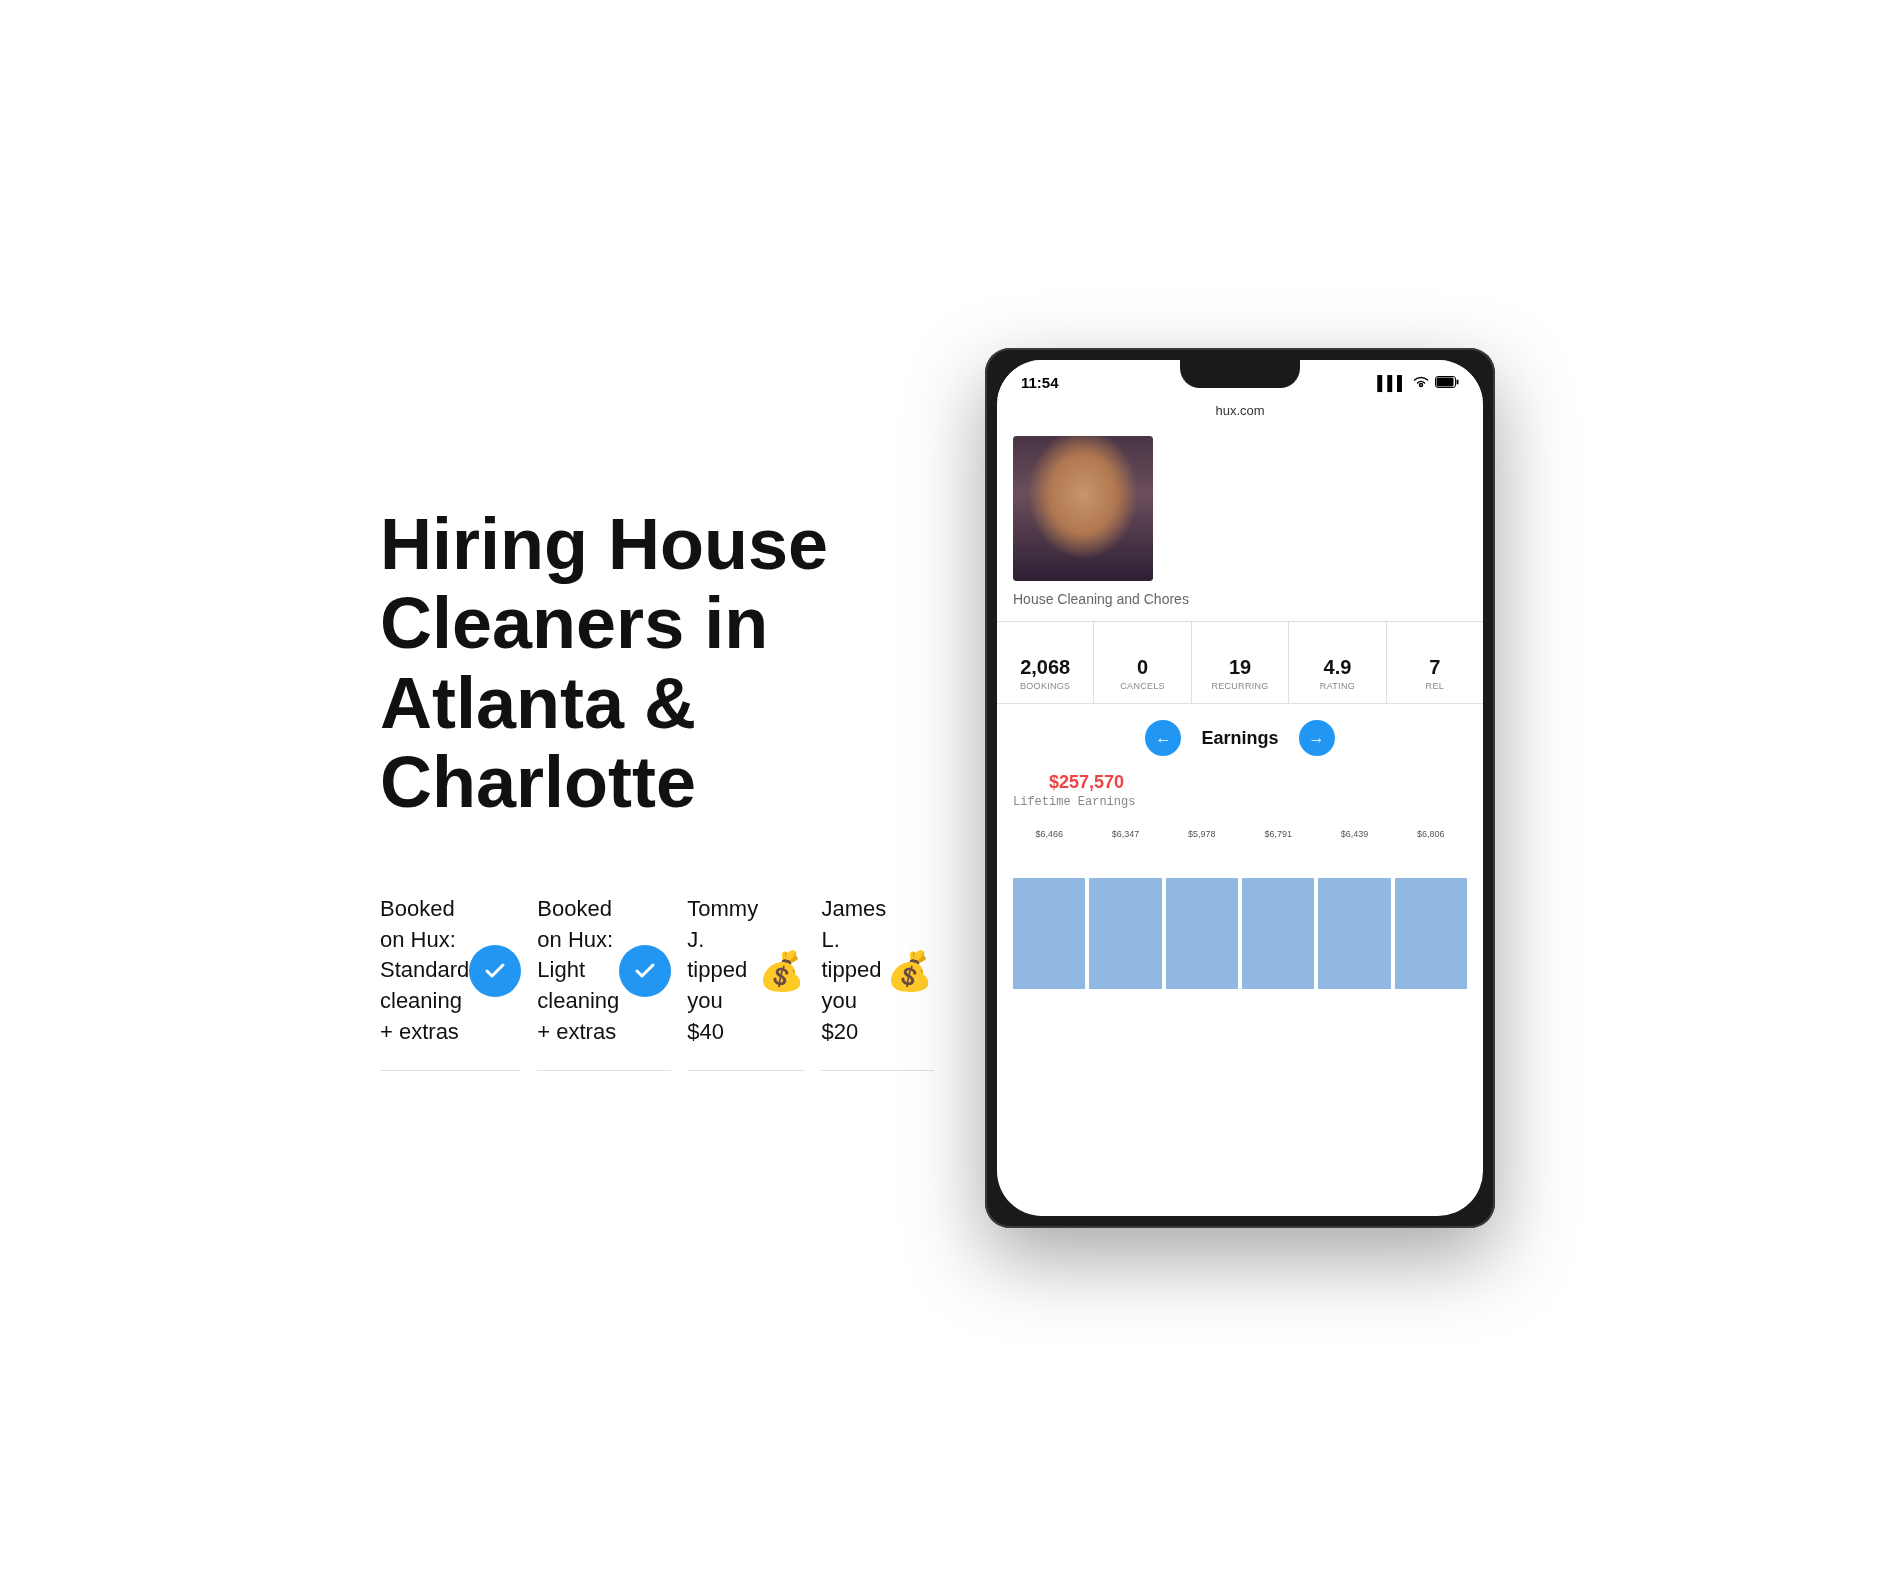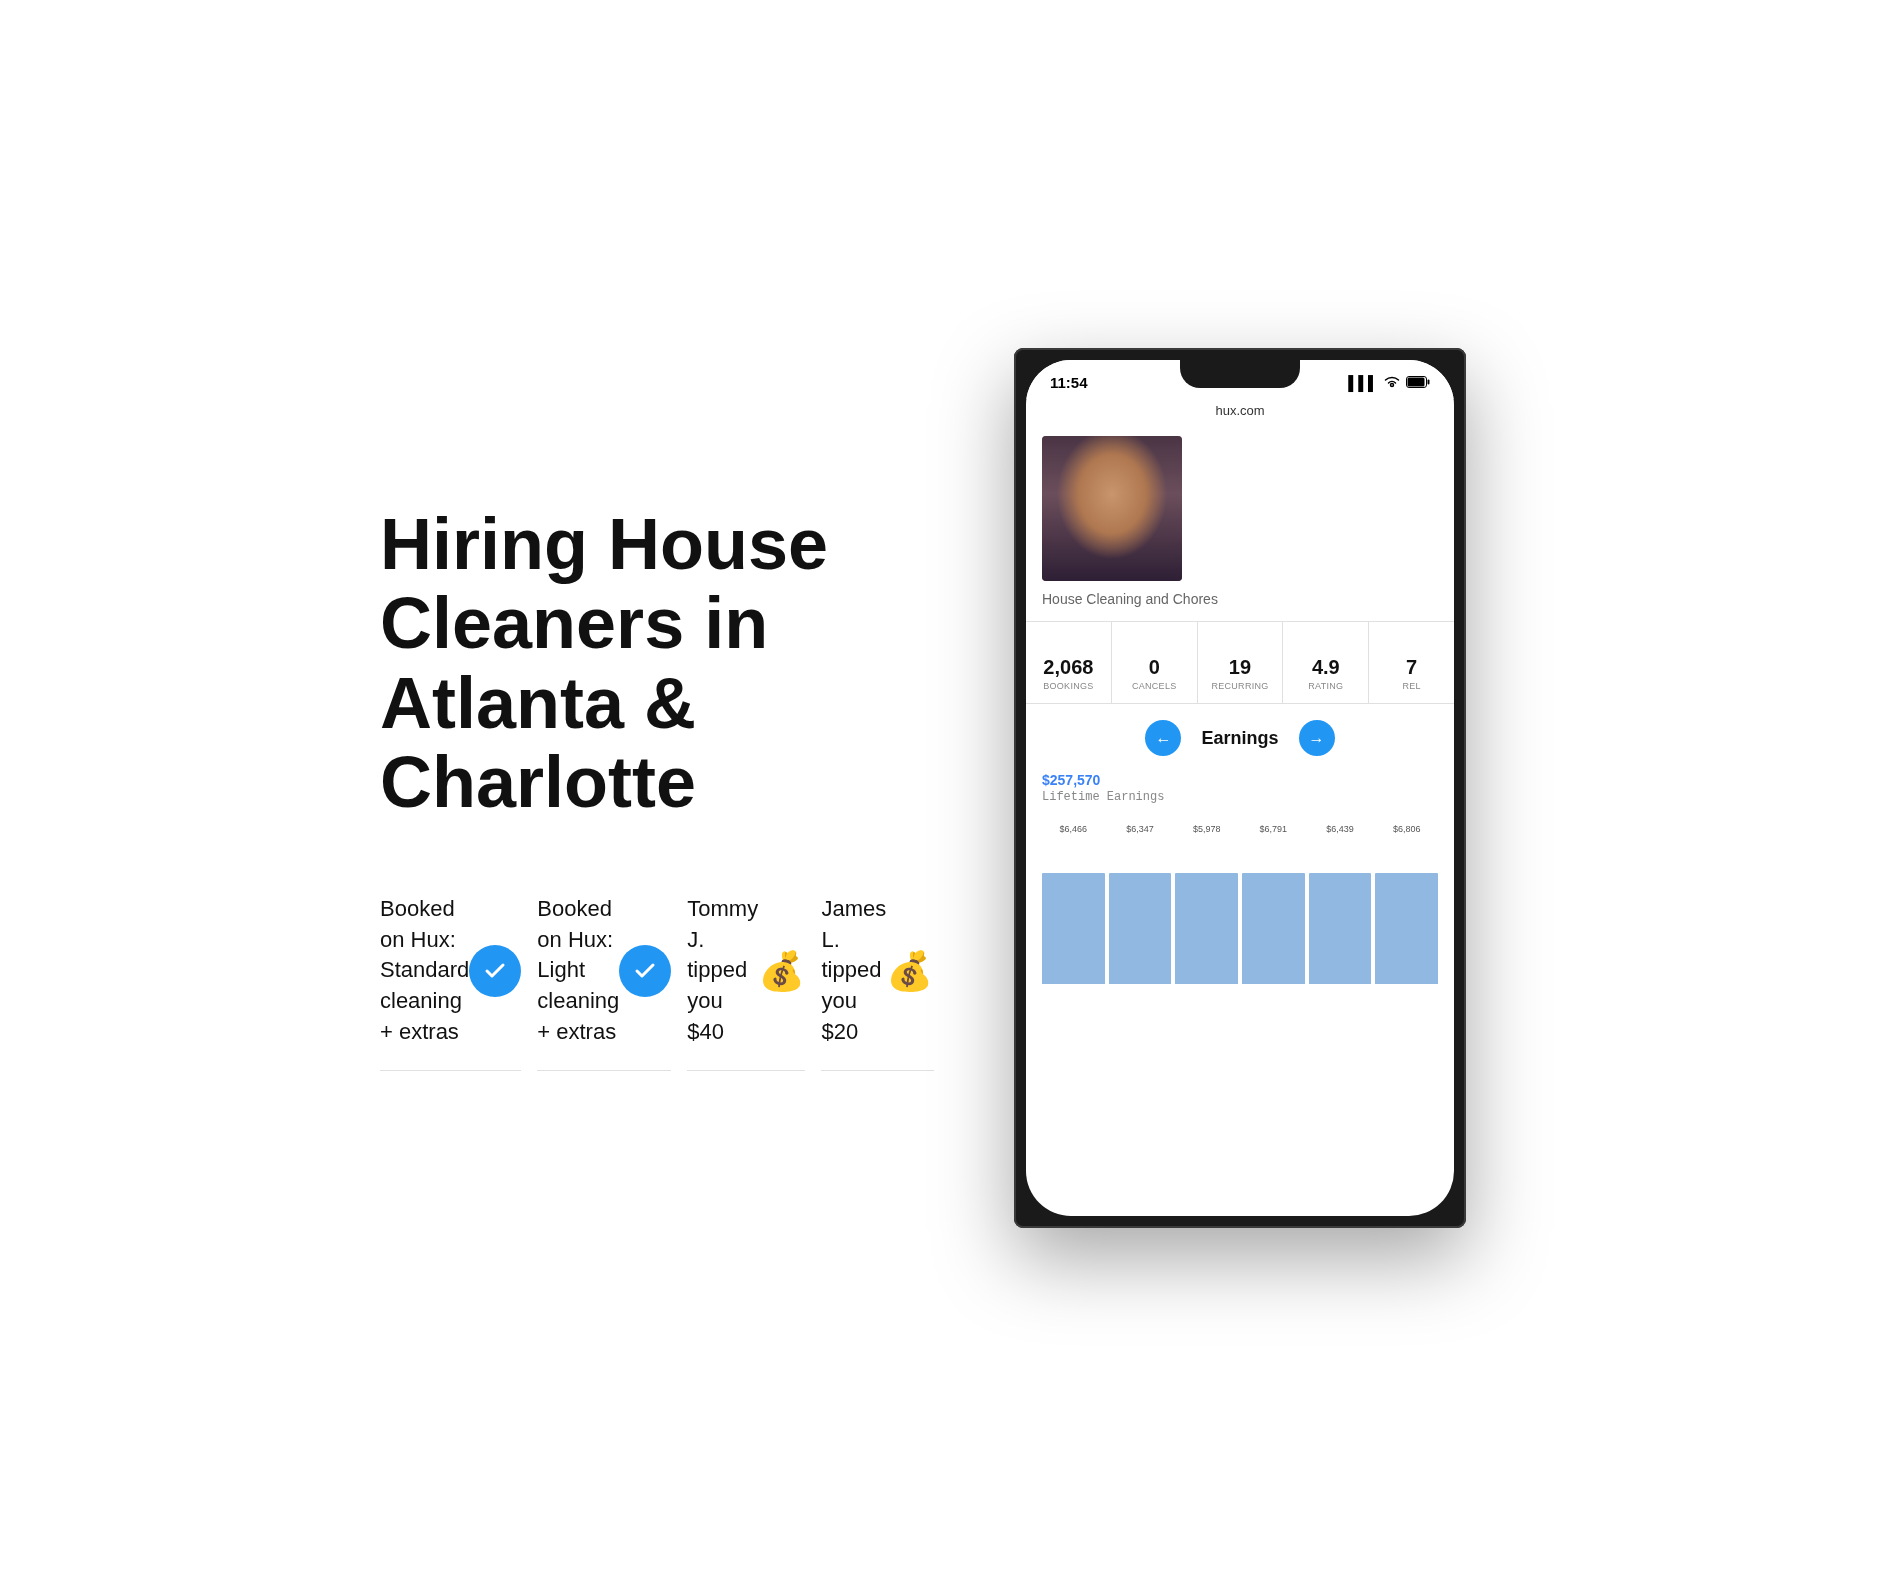--- a/index.html
+++ b/index.html
@@ -85,24 +85,24 @@
     
     .phone-wrapper {
       flex: 1;
       max-width: 520px;
       display: flex;
       justify-content: center;
       align-items: center;
     }
 
     .phone-frame {
-      width: 452px;
+      width: 510px;
       height: 880px;
       background: #1a1a1a;
-      border-radius: 9px;
+      border-radius: 25px;
       padding: 12px;
       box-shadow: 0 30px 80px rgba(0,0,0,0.35), inset 0 0 0 2px #3a3a3a;
       position: relative;
     }
 
     .phone-screen {
       width: 100%;
       height: 100%;
       background: #ffffff;
       border-radius: 45px;
@@ -283,23 +283,24 @@
       color: #111;
     }
 
     
     .earnings-section {
       padding: 0 16px 10px 16px;
       flex-shrink: 0;
     }
 
     .earnings-amount {
-      font-size: 14px;
+      font-size: 18px;
       font-weight: 700;
-      color: #3b82f6;
+      color: #ef4444;
+      margin-left: 36px;
     }
 
     .earnings-subtitle {
       font-size: 12px;
       color: #888;
       margin-top: 2px;
       font-family: Liberation Mono, monospace;
     }
 
     

